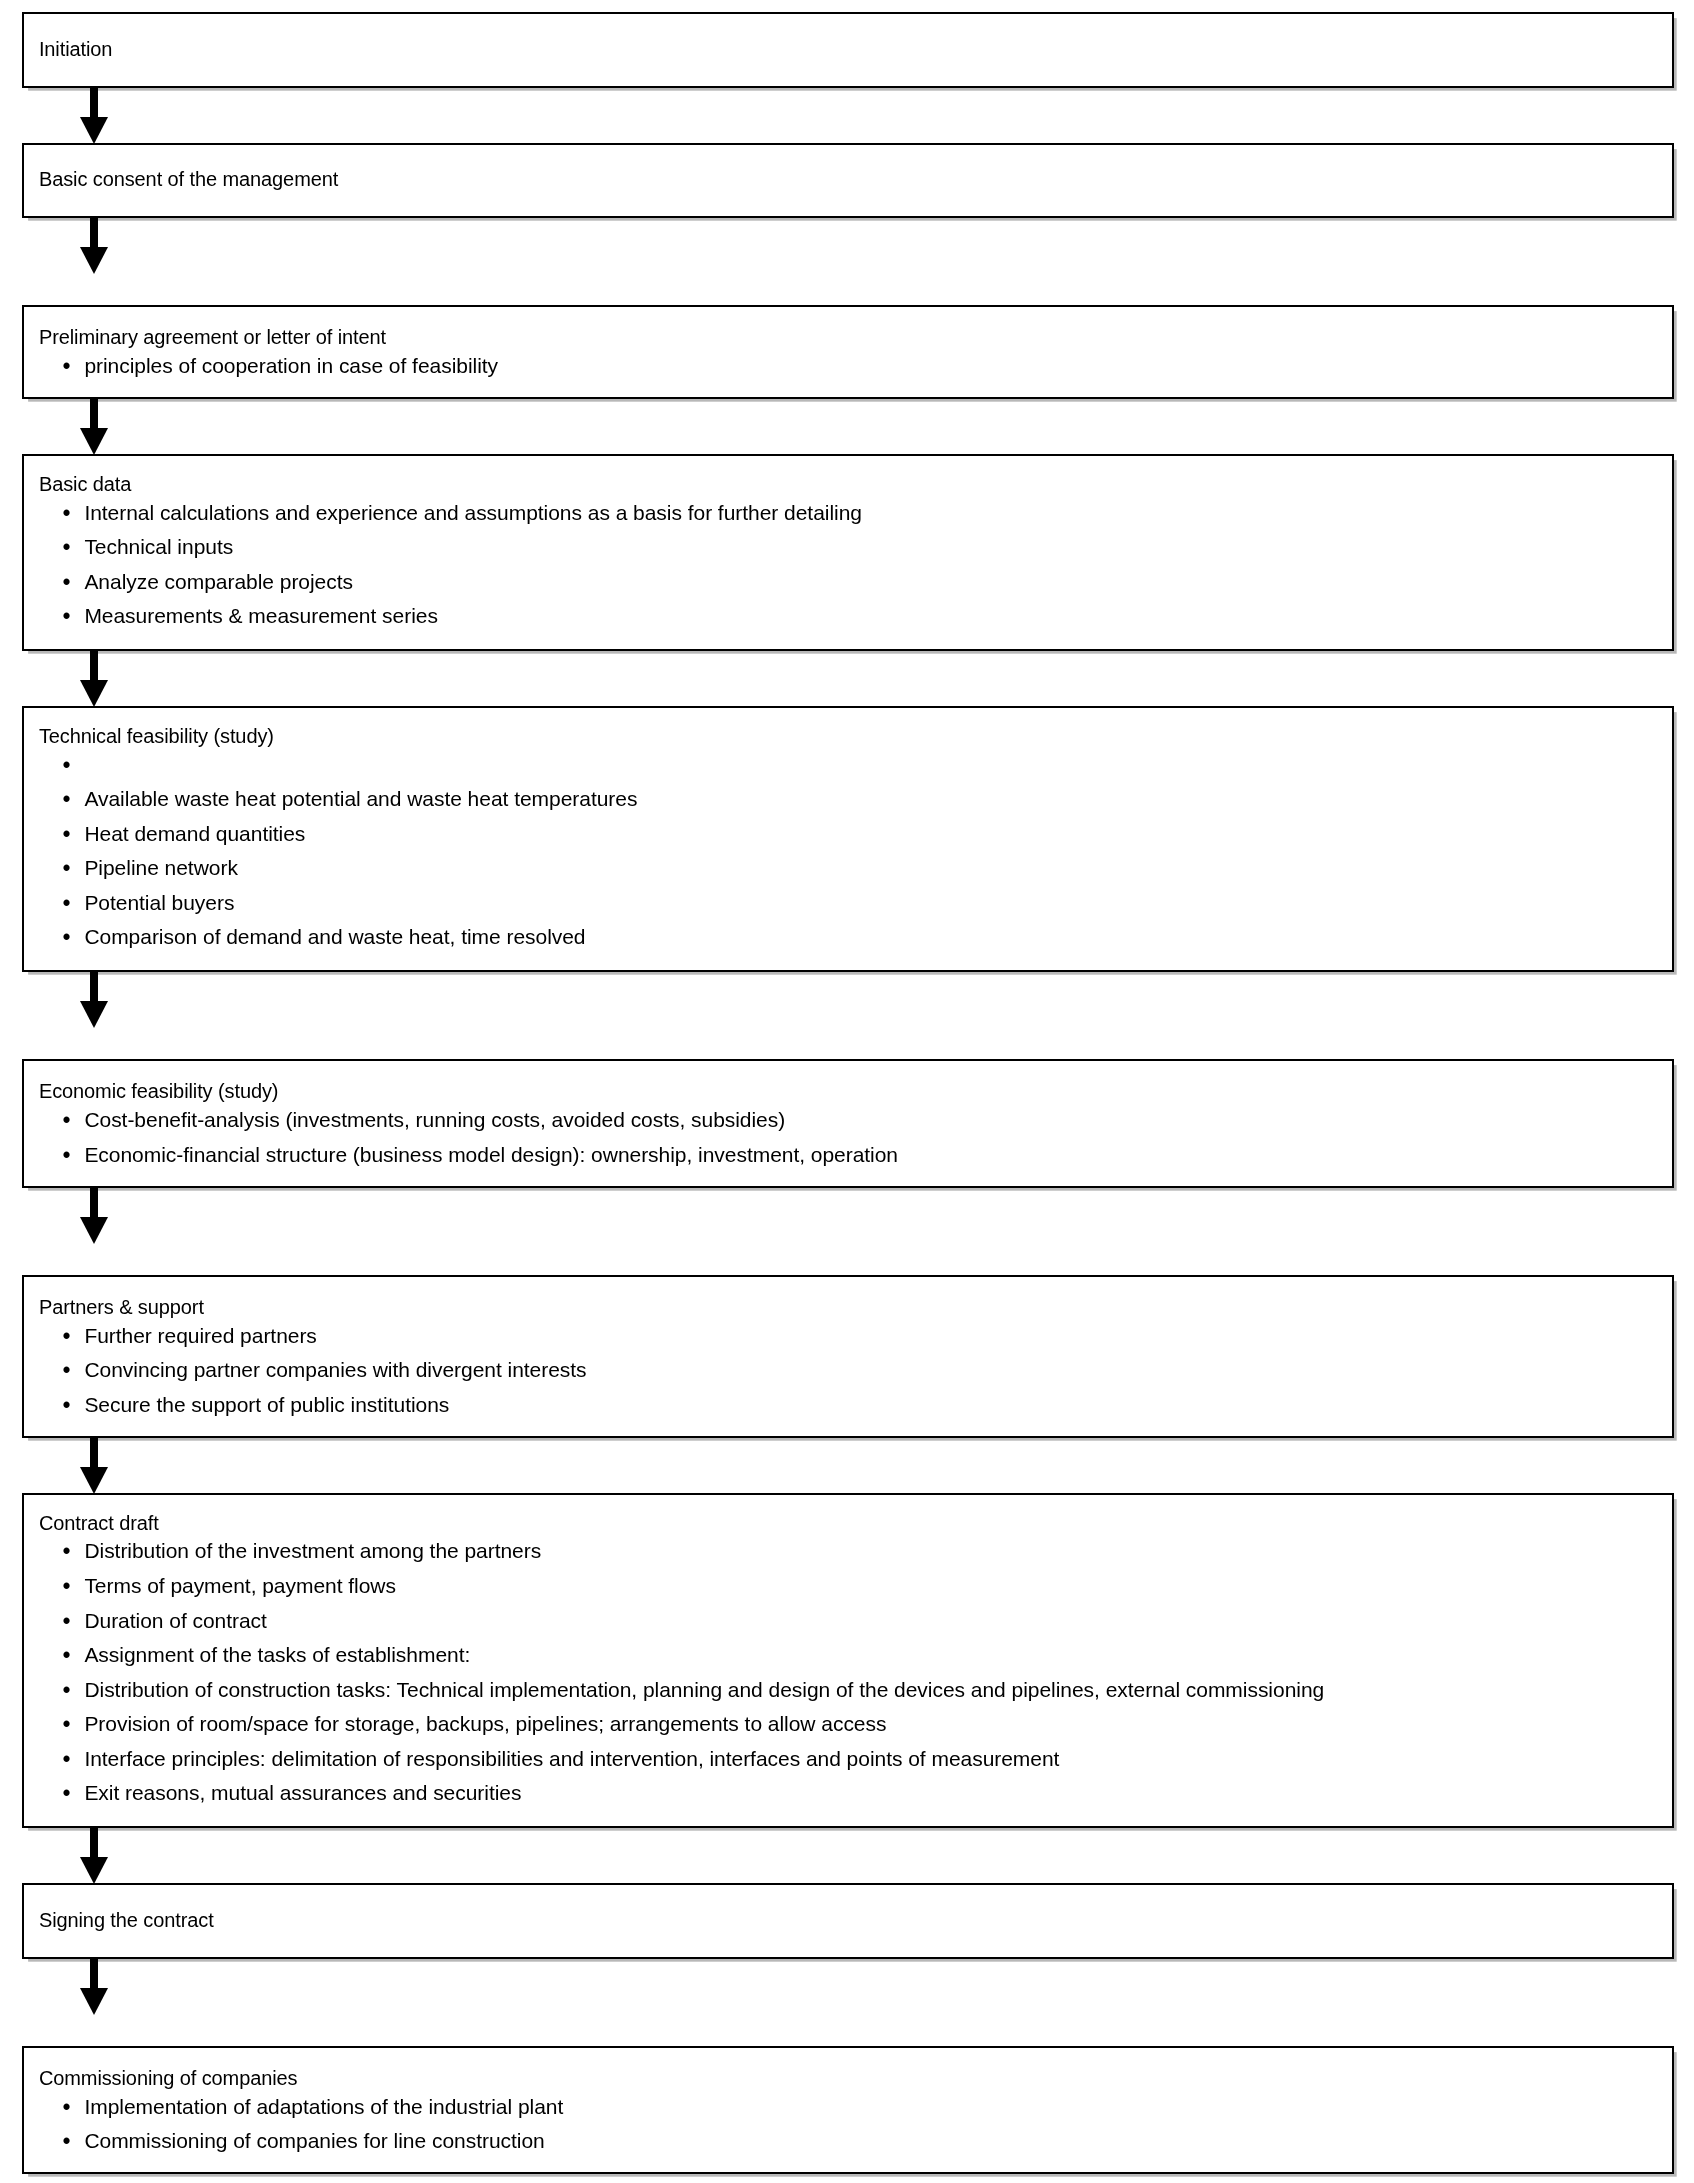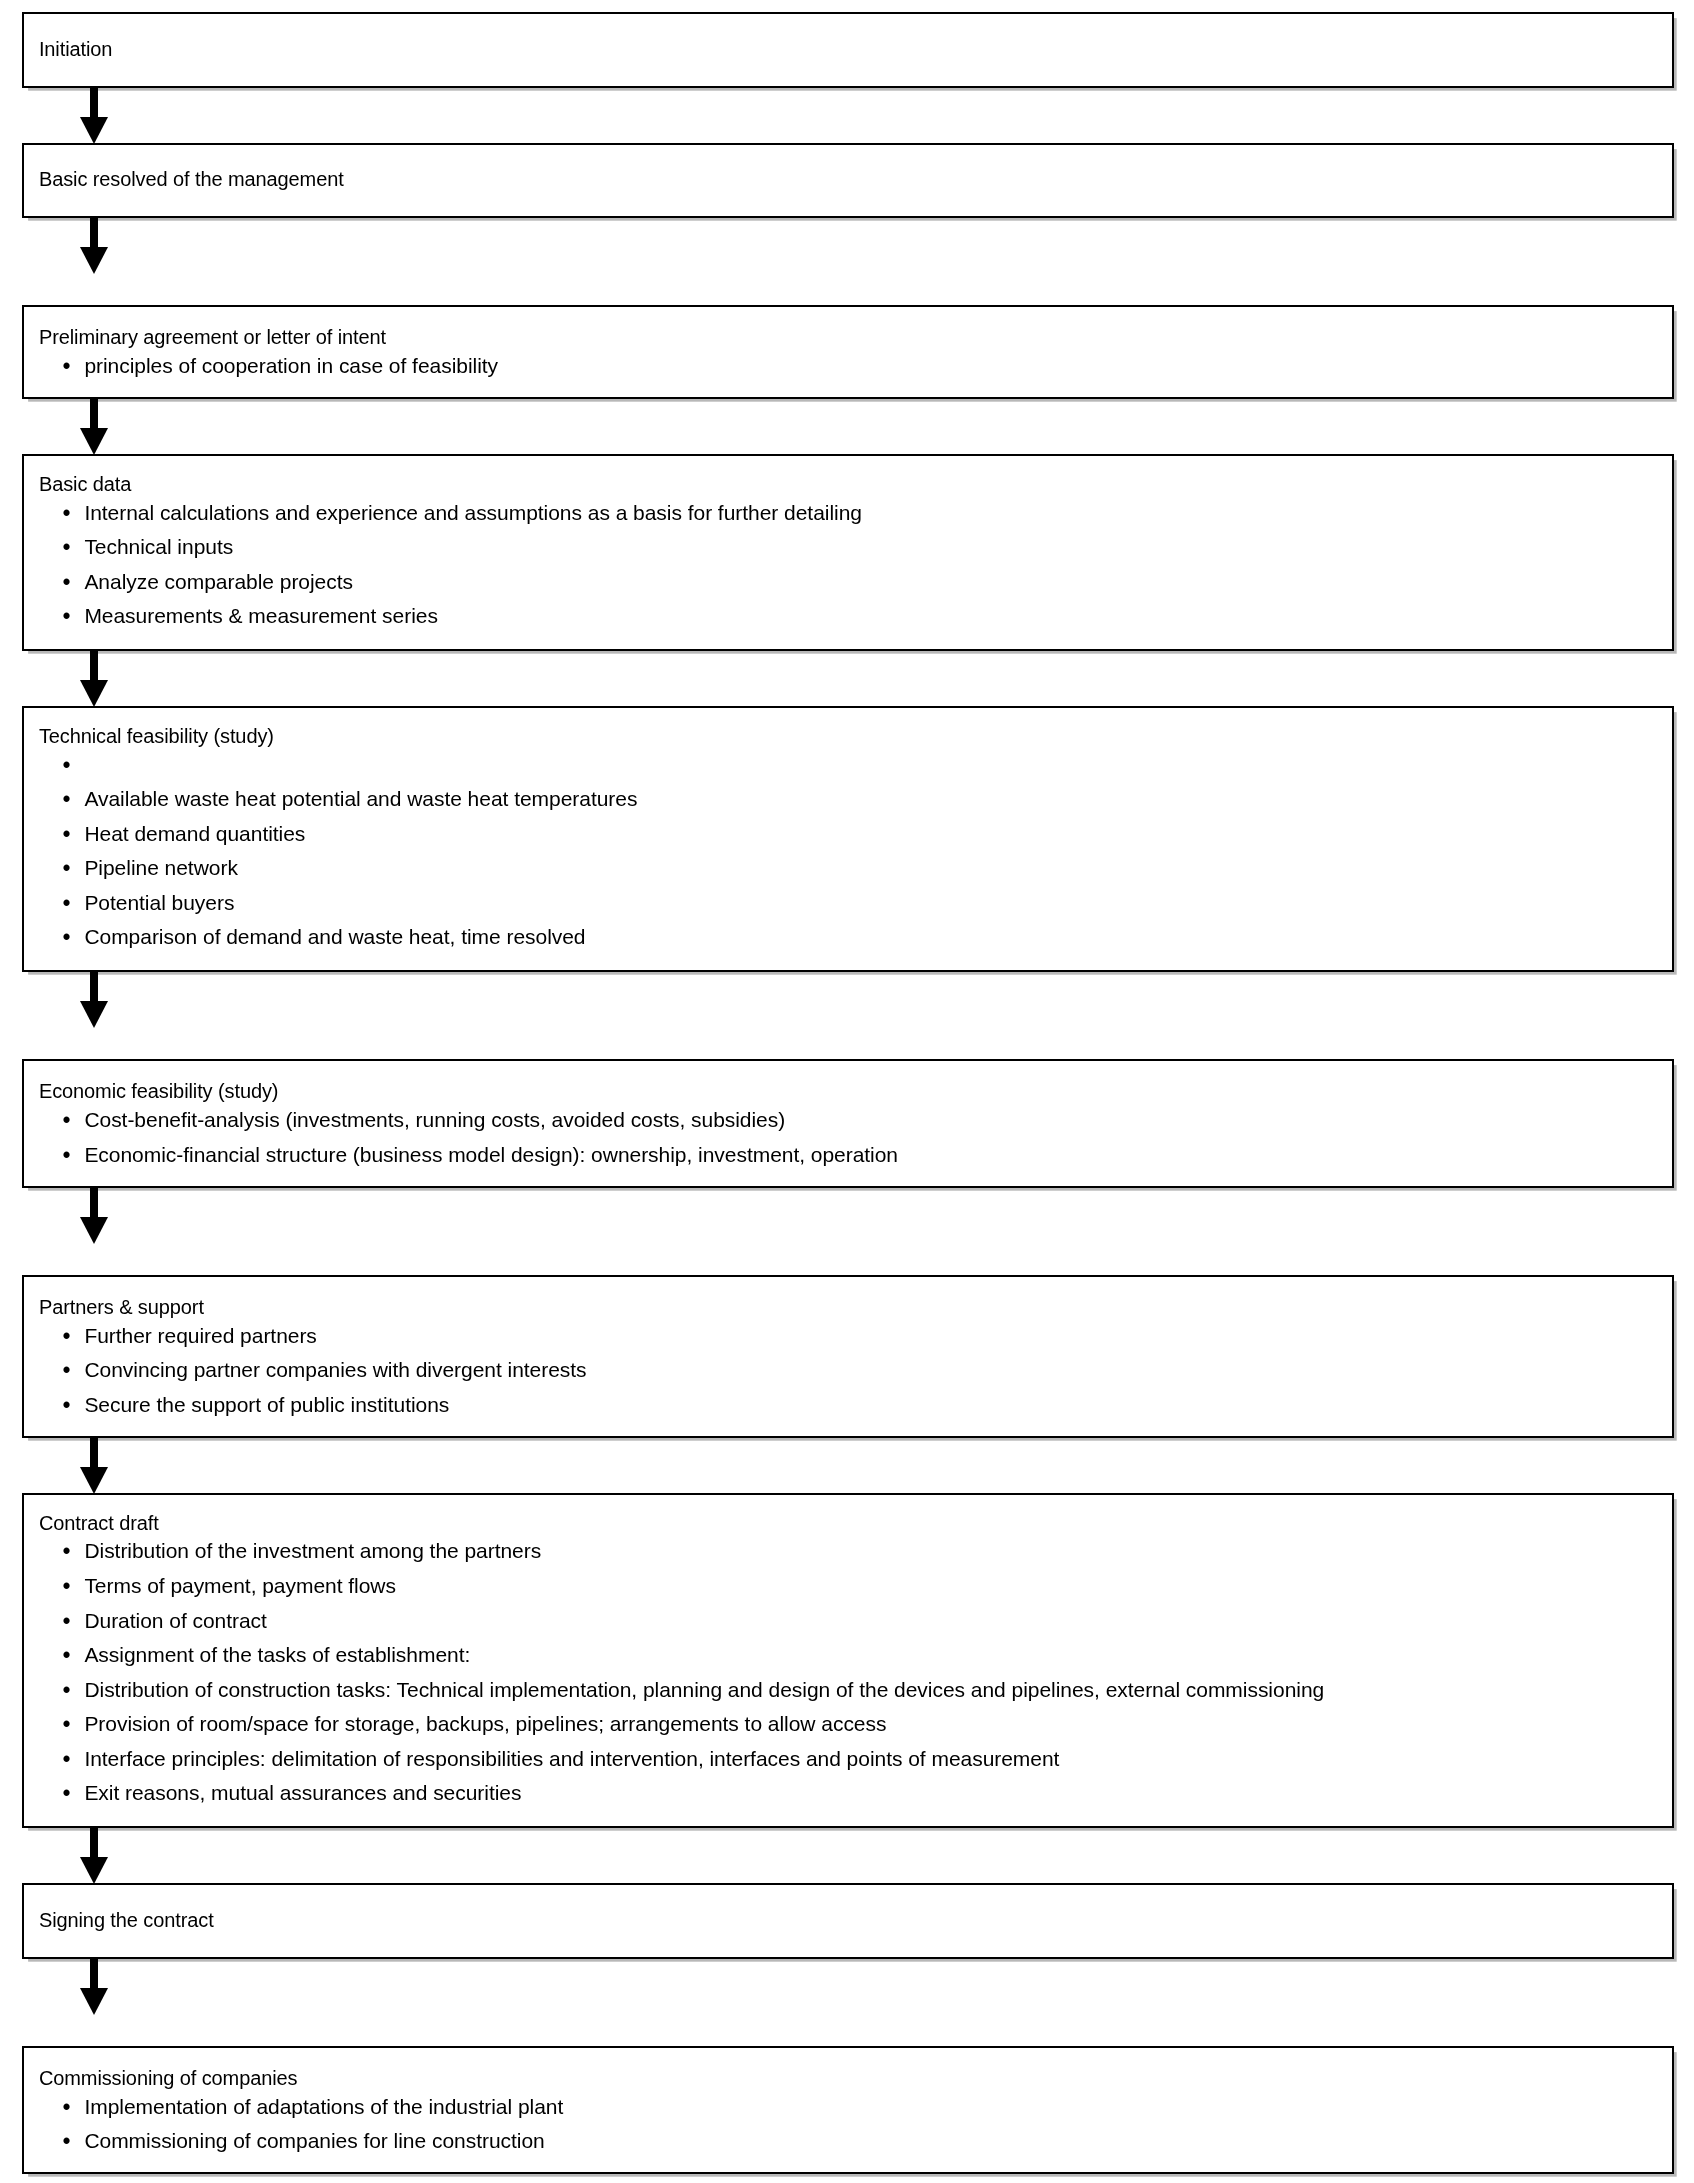--- a/index.html
+++ b/index.html
@@ -103,21 +103,21 @@
 <div id="flow-root">
   <div class="flow-column" id="flow-column">
       <div class="flow-node pad-xl">
         <div class="node-title">Initiation</div>
       </div>
       <div class="connector">
         <div class="shaft"></div>
         <div class="head"></div>
       </div>
       <div class="flow-node pad-xl">
-        <div class="node-title">Basic resolved of the management</div>
+        <div class="node-title">Basic consent of the management</div>
       </div>
       <div class="connector">
         <div class="shaft"></div>
         <div class="head"></div>
       </div>
       <div class="flow-node pad-l">
         <div class="node-title">Preliminary agreement or letter of intent</div>
         <ul class="node-bullets">
           <li class="bullet-row">
             <span class="bullet-marker">•</span>

